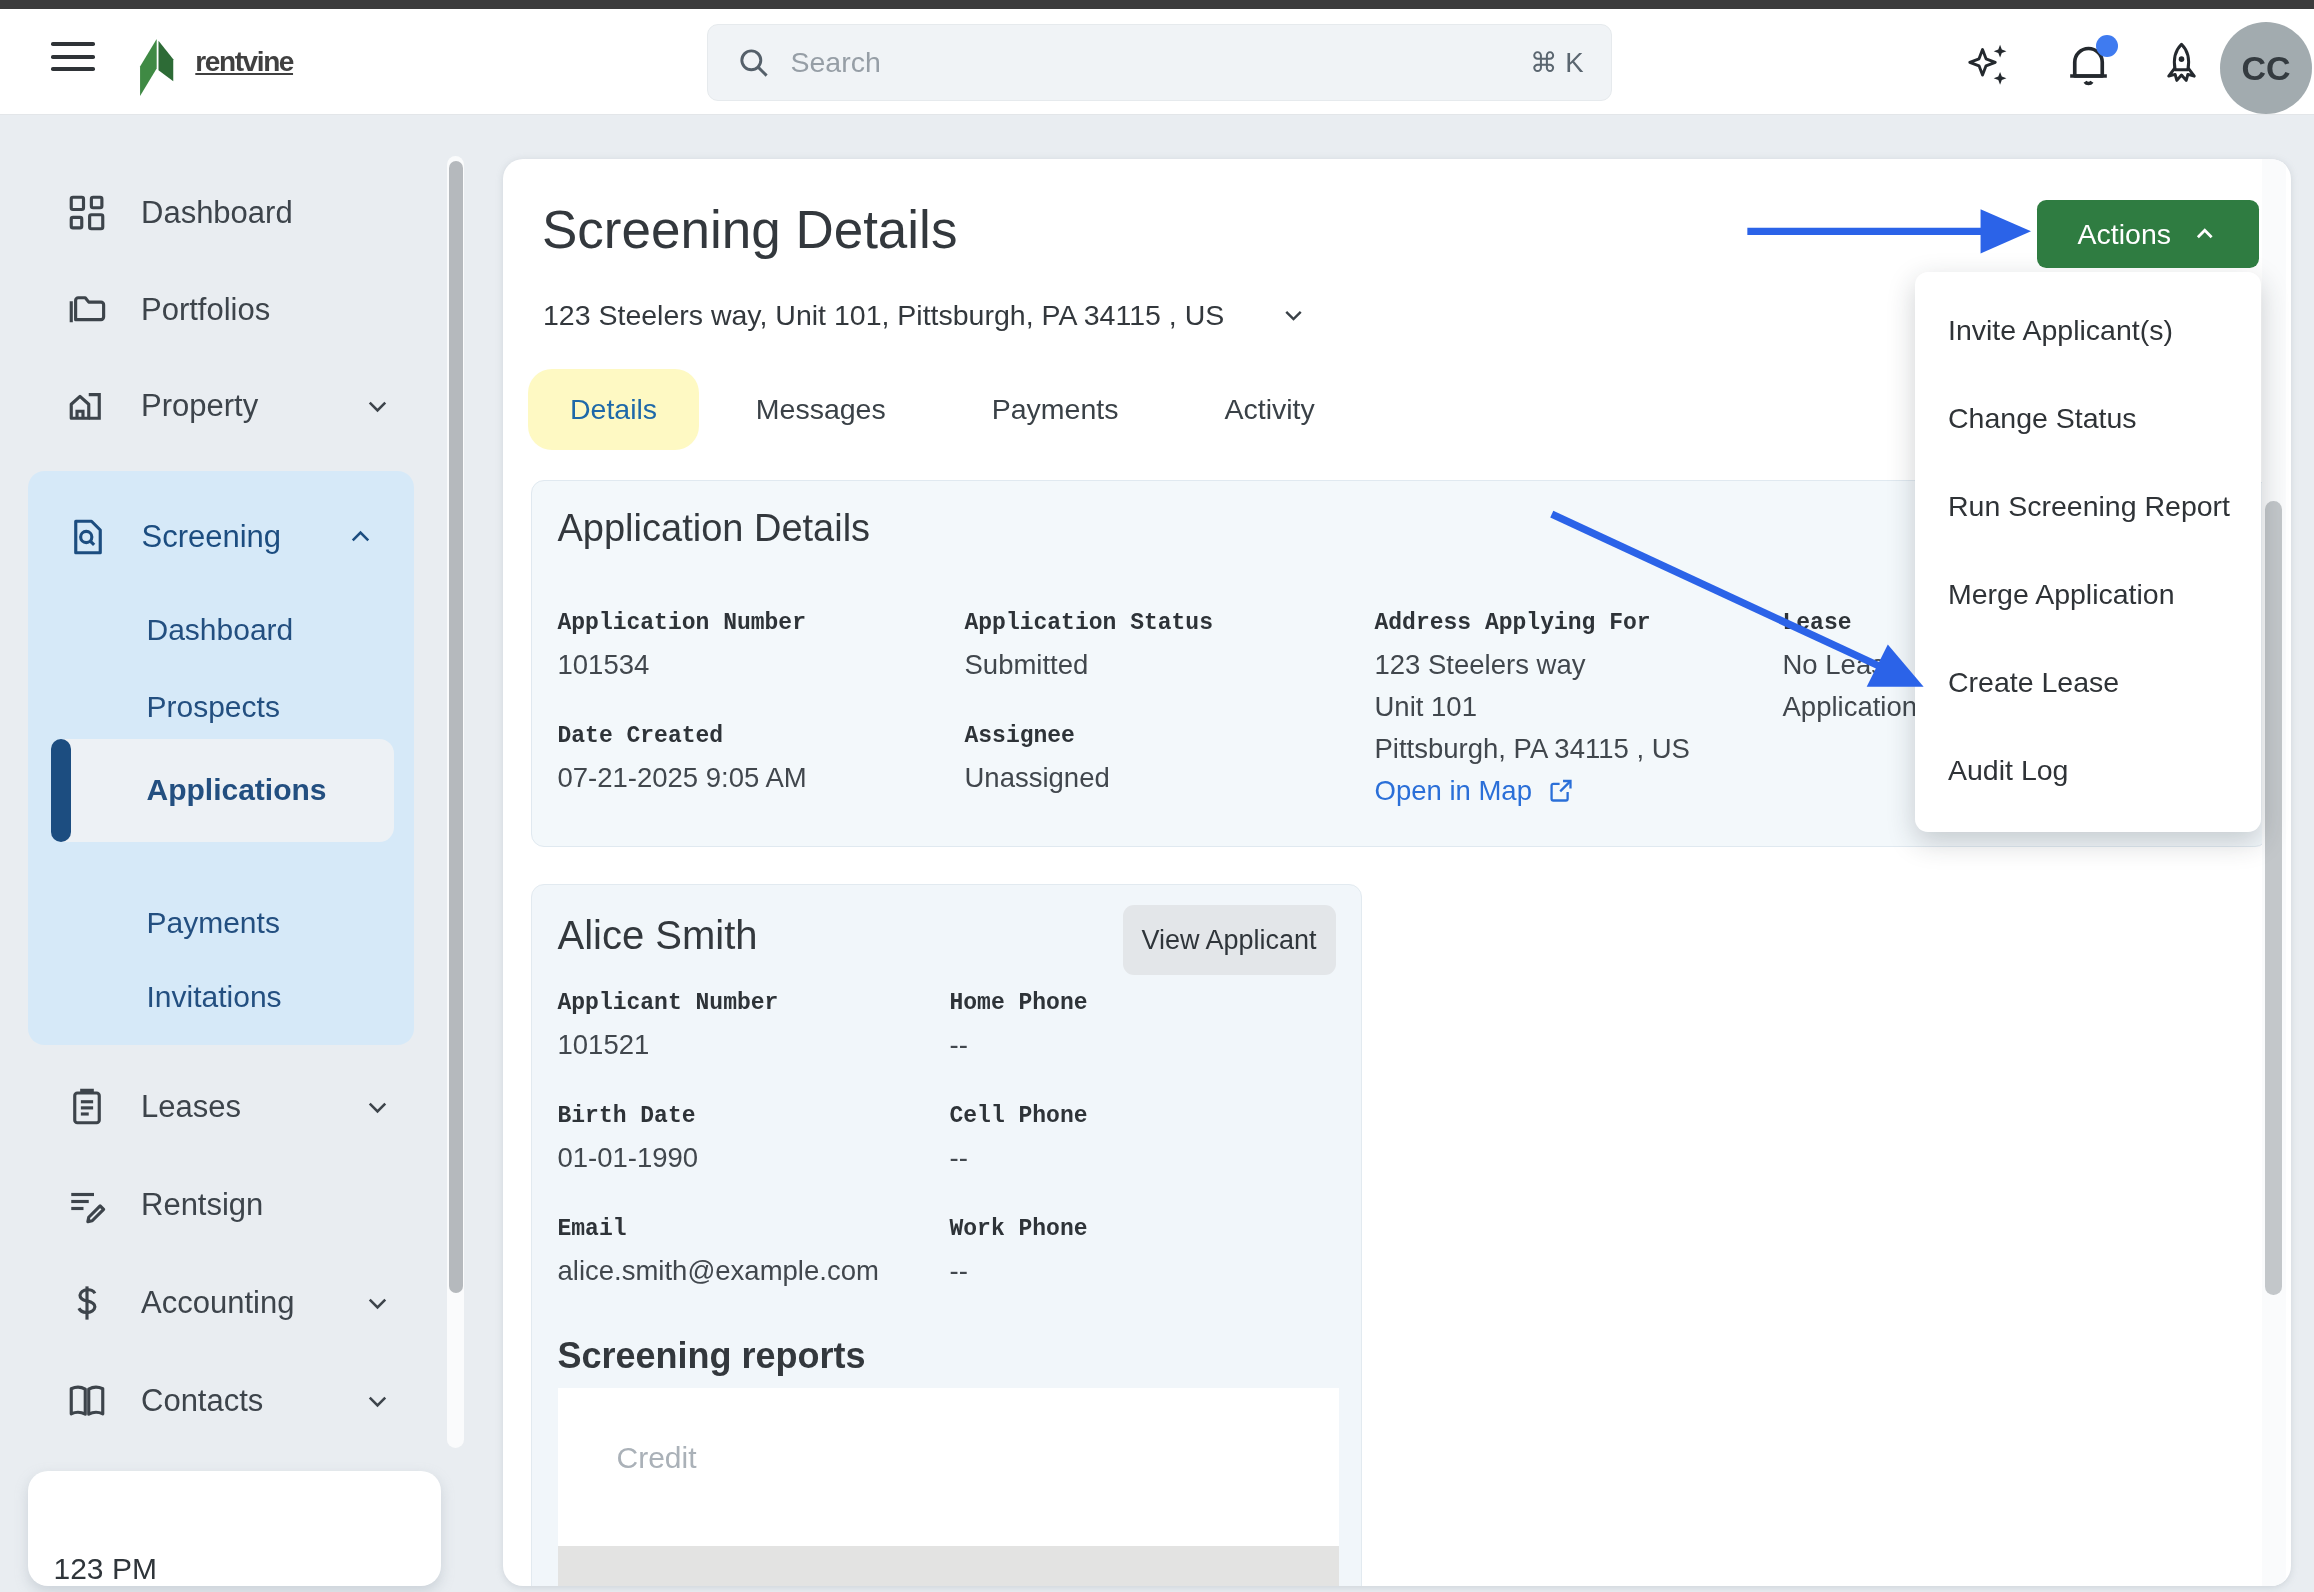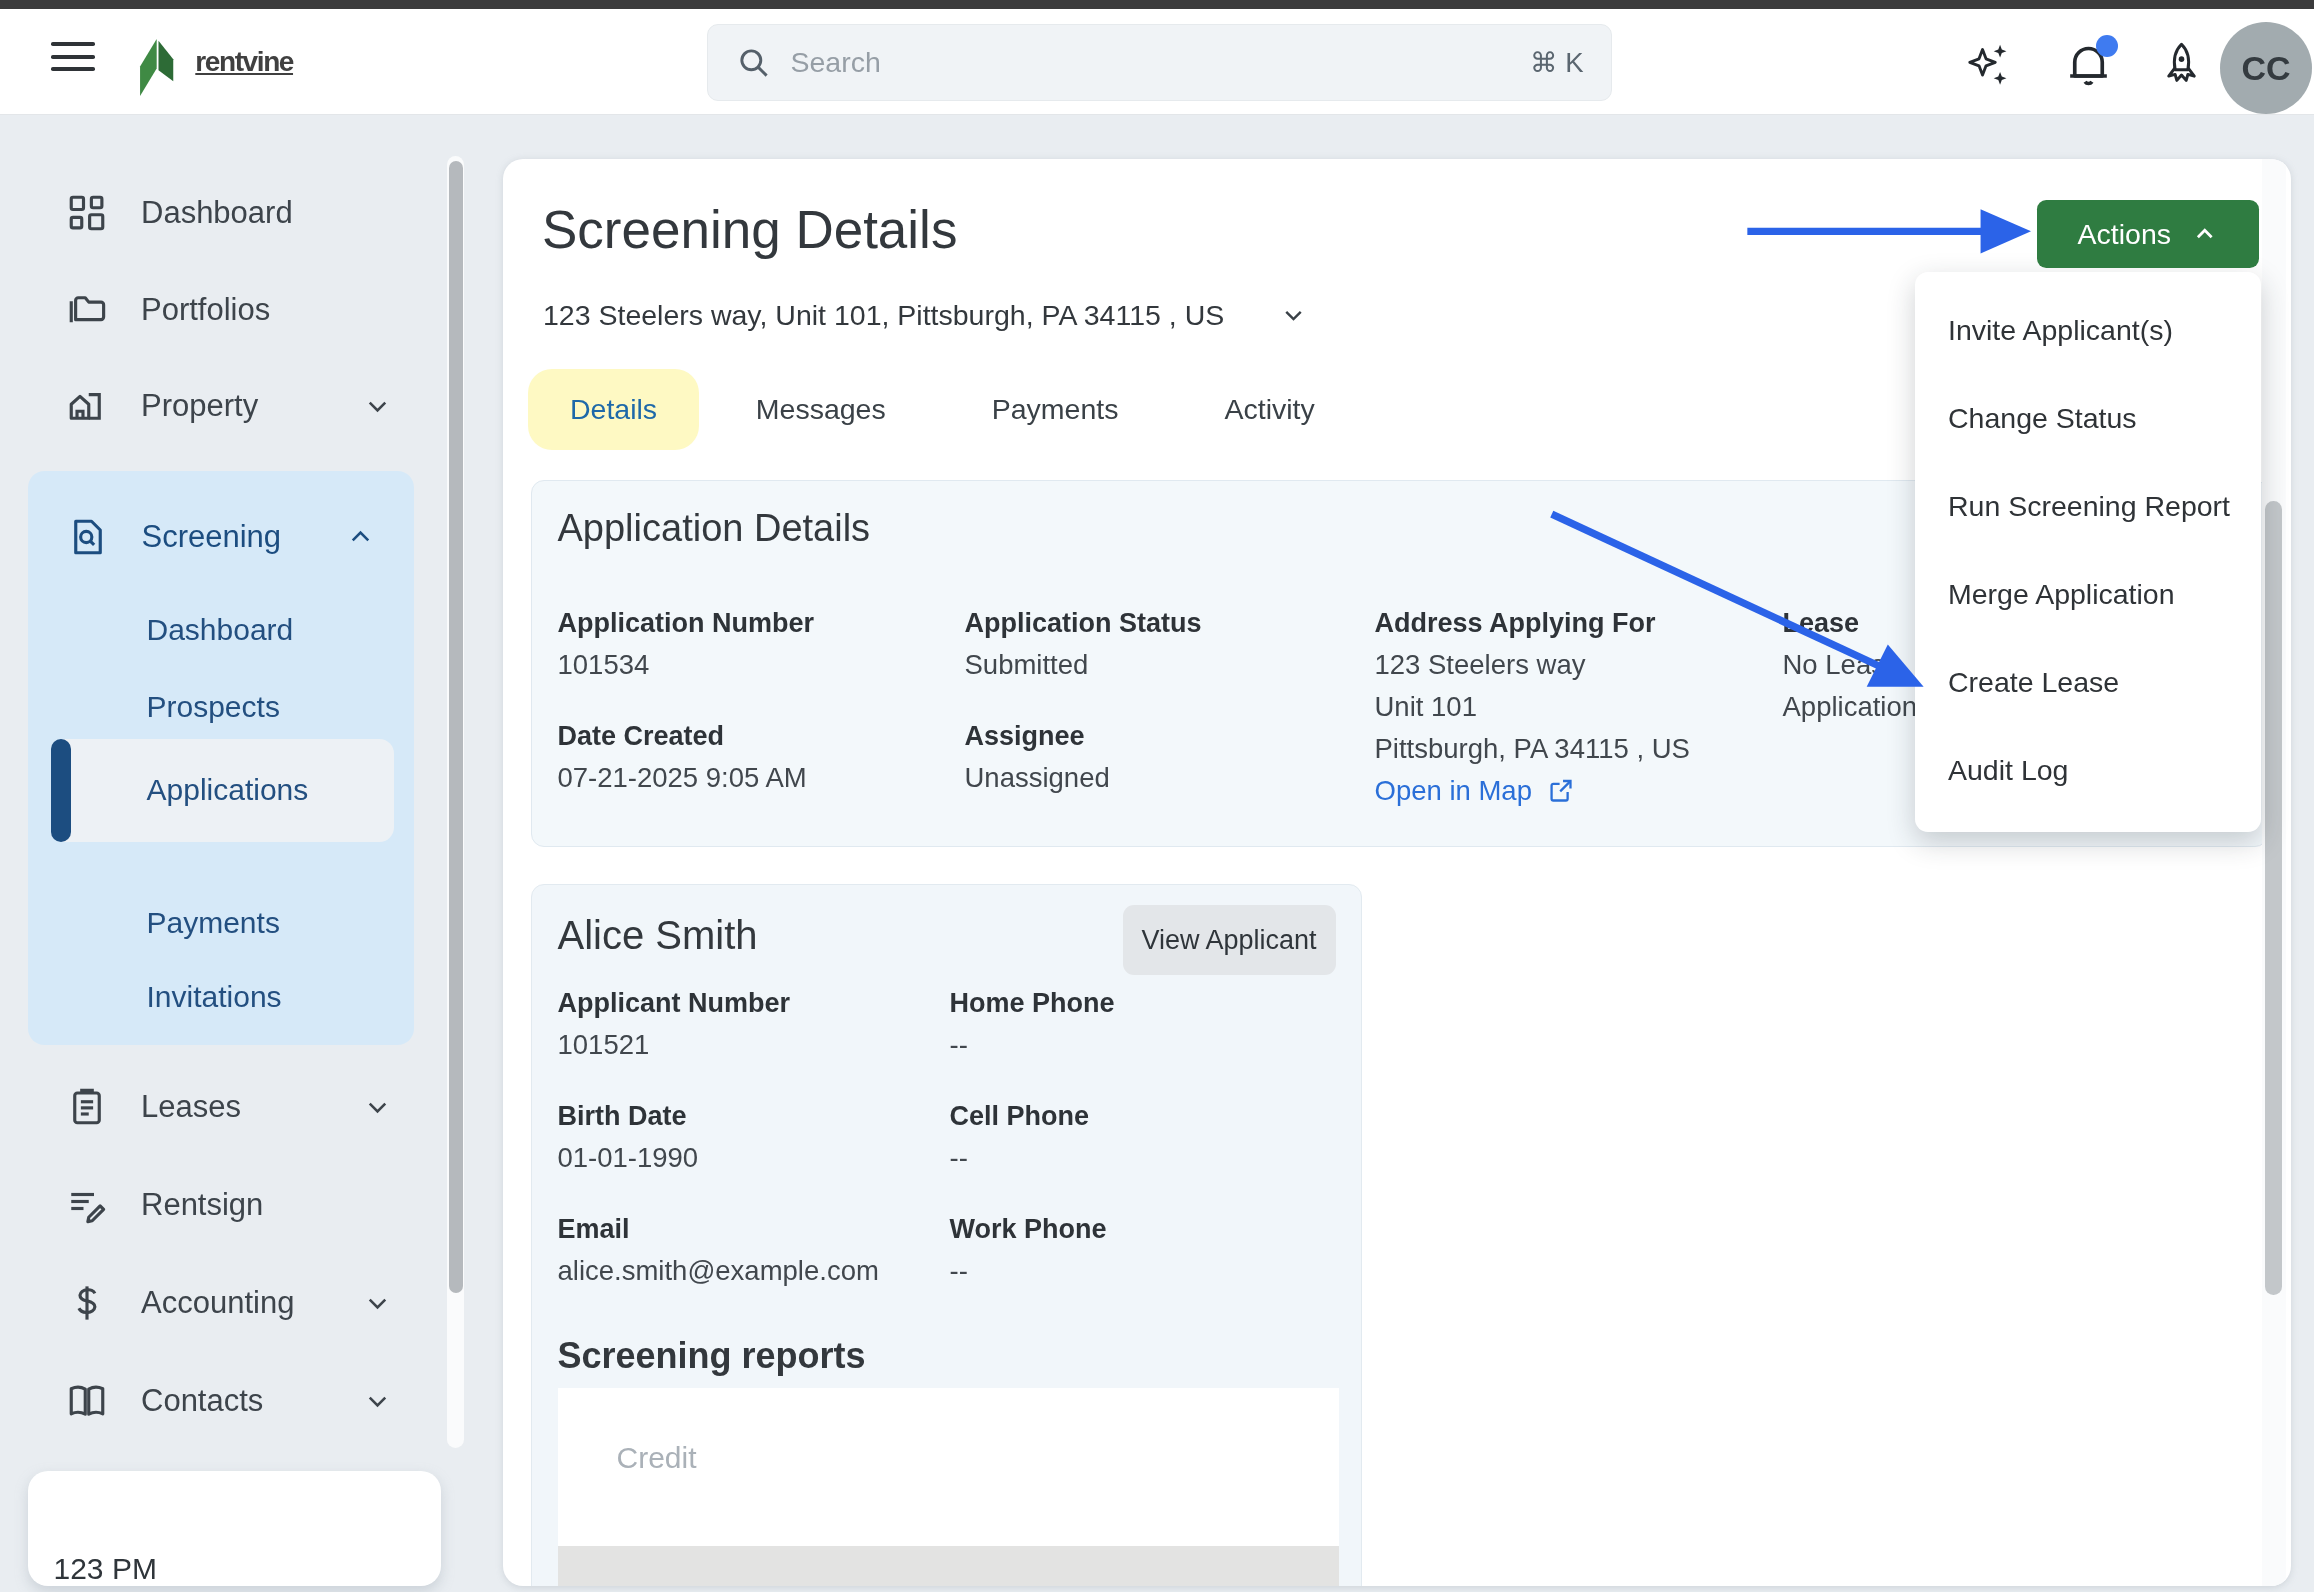--- a/index.html
+++ b/index.html
@@ -27,40 +27,40 @@
 
   
   .sidebar { position:absolute; left:0; top:115px; width:478px; bottom:0; }
   .side-item { position:absolute; left:66px; width:345px; height:88px; display:flex; align-items:center; gap:33px; font-size:31px; color:#3d444b; cursor:pointer; }
   .side-item svg { flex:0 0 auto; }
   .side-item .chev { position:absolute; right:18.4px; }
   .screen-group { position:absolute; left:27.5px; top:356px; width:386px; height:574px; background:#d6e9f8; border-radius:16.5px; }
   .screen-head { position:absolute; left:39px; top:26px; width:320px; height:79px; display:flex; align-items:center; gap:33px; font-size:31px; color:#1c4d80; font-weight:400; cursor:pointer; }
   .screen-head .chev { position:absolute; right:11px; }
   .sub-item { position:absolute; left:119px; width:239px; height:73px; display:flex; align-items:center; font-size:30px; color:#234f80; cursor:pointer; }
-  .sel-pill { position:absolute; left:23px; top:268px; width:343px; height:103px; background:#edf1f5; border-radius:14.7px; }
+  .sel-pill { position:absolute; left:23px; top:268px; width:343px; height:103px; background:#edf1f5; border-radius:14.7px;font-weight:bold; }
   .sel-bar { position:absolute; left:0px; top:0px; width:20px; height:103px; background:#1c4d80; border-radius:10px; }
   .side-scroll { position:absolute; left:447px; top:41px; width:17.4px; height:1292px; background:#fafbfc; border-radius:9.2px; }
   .side-thumb { position:absolute; left:1.8px; top:4.6px; width:13.8px; height:1132px; background:#b5b9bd; border-radius:7.3px; cursor:pointer; }
   .footer-card { position:absolute; left:27.5px; top:1356px; width:413px; height:115px; background:#ffffff; border-radius:20px; box-shadow:0 5.5px 13px rgba(150,160,172,.35); display:flex; align-items:flex-end; padding-left:26px; font-size:30px; color:#2f353a; }
 
   
   .main-card { position:absolute; left:503px; top:159px; width:1788px; height:1427px; background:#ffffff; border-radius:20px; box-shadow:0 1.8px 7.3px rgba(140,150,160,.28); overflow:hidden; }
   .main-title { position:absolute; left:39px; top:40px; font-size:53px; font-weight:400; color:#33383d; }
   .addr-row { position:absolute; left:40px; top:140px; display:flex; align-items:center; gap:55px; }
   .addr-text { font-size:28.5px; color:#33383d; }
   .tabs { position:absolute; left:25px; top:210px; display:flex; align-items:center; }
   .tab { height:81px; display:flex; align-items:center; padding:0 42px; font-size:28.5px; color:#3a4147; border-radius:24px; cursor:pointer; }
   .tab.active { background:#fef9c3; color:#1e69a9; }
 
   
   .app-panel { position:absolute; left:27.5px; top:321px; width:1737px; height:367px; background:#f3f8fb; border:1.8px solid #e0e9f0; border-radius:13px; }
   .app-panel-title { position:absolute; left:26px; top:26px; font-size:38px; font-weight:500; color:#33383d; }
   .fcol { position:absolute; top:121px; }
-  .flabel { font-size:27px; font-weight:700; color:#2e3338; line-height:42px; }
+  .flabel { font-size:23px; font-weight:700; color:#2e3338; line-height:42px;font-family:Liberation Mono, monospace; }
   .fvalue { font-size:27.5px; color:#41474d; line-height:42px; }
   .fgap { height:29px; }
   .maplink { display:flex; align-items:center; gap:14.7px; color:#2a6fd8; font-size:27.5px; line-height:42px; cursor:pointer; }
 
   
   .applicant-panel { position:absolute; left:27.5px; top:725px; width:831px; height:735px; background:#f1f6fa; border:1.8px solid #e2eaf0; border-radius:13px; }
   .applicant-name { position:absolute; left:26px; top:27.5px; font-size:40px; font-weight:500; color:#33383d; }
   .view-btn { position:absolute; left:591px; top:20px; width:213px; height:70px; background:#e3e6e9; border:none; border-radius:11px; font-size:27px; color:#2f353a; font-family:inherit; cursor:pointer; }
   .ap-col { position:absolute; top:97px; }
   .reports-title { position:absolute; left:26px; top:450px; font-size:36px; font-weight:700; color:#33383d; }

